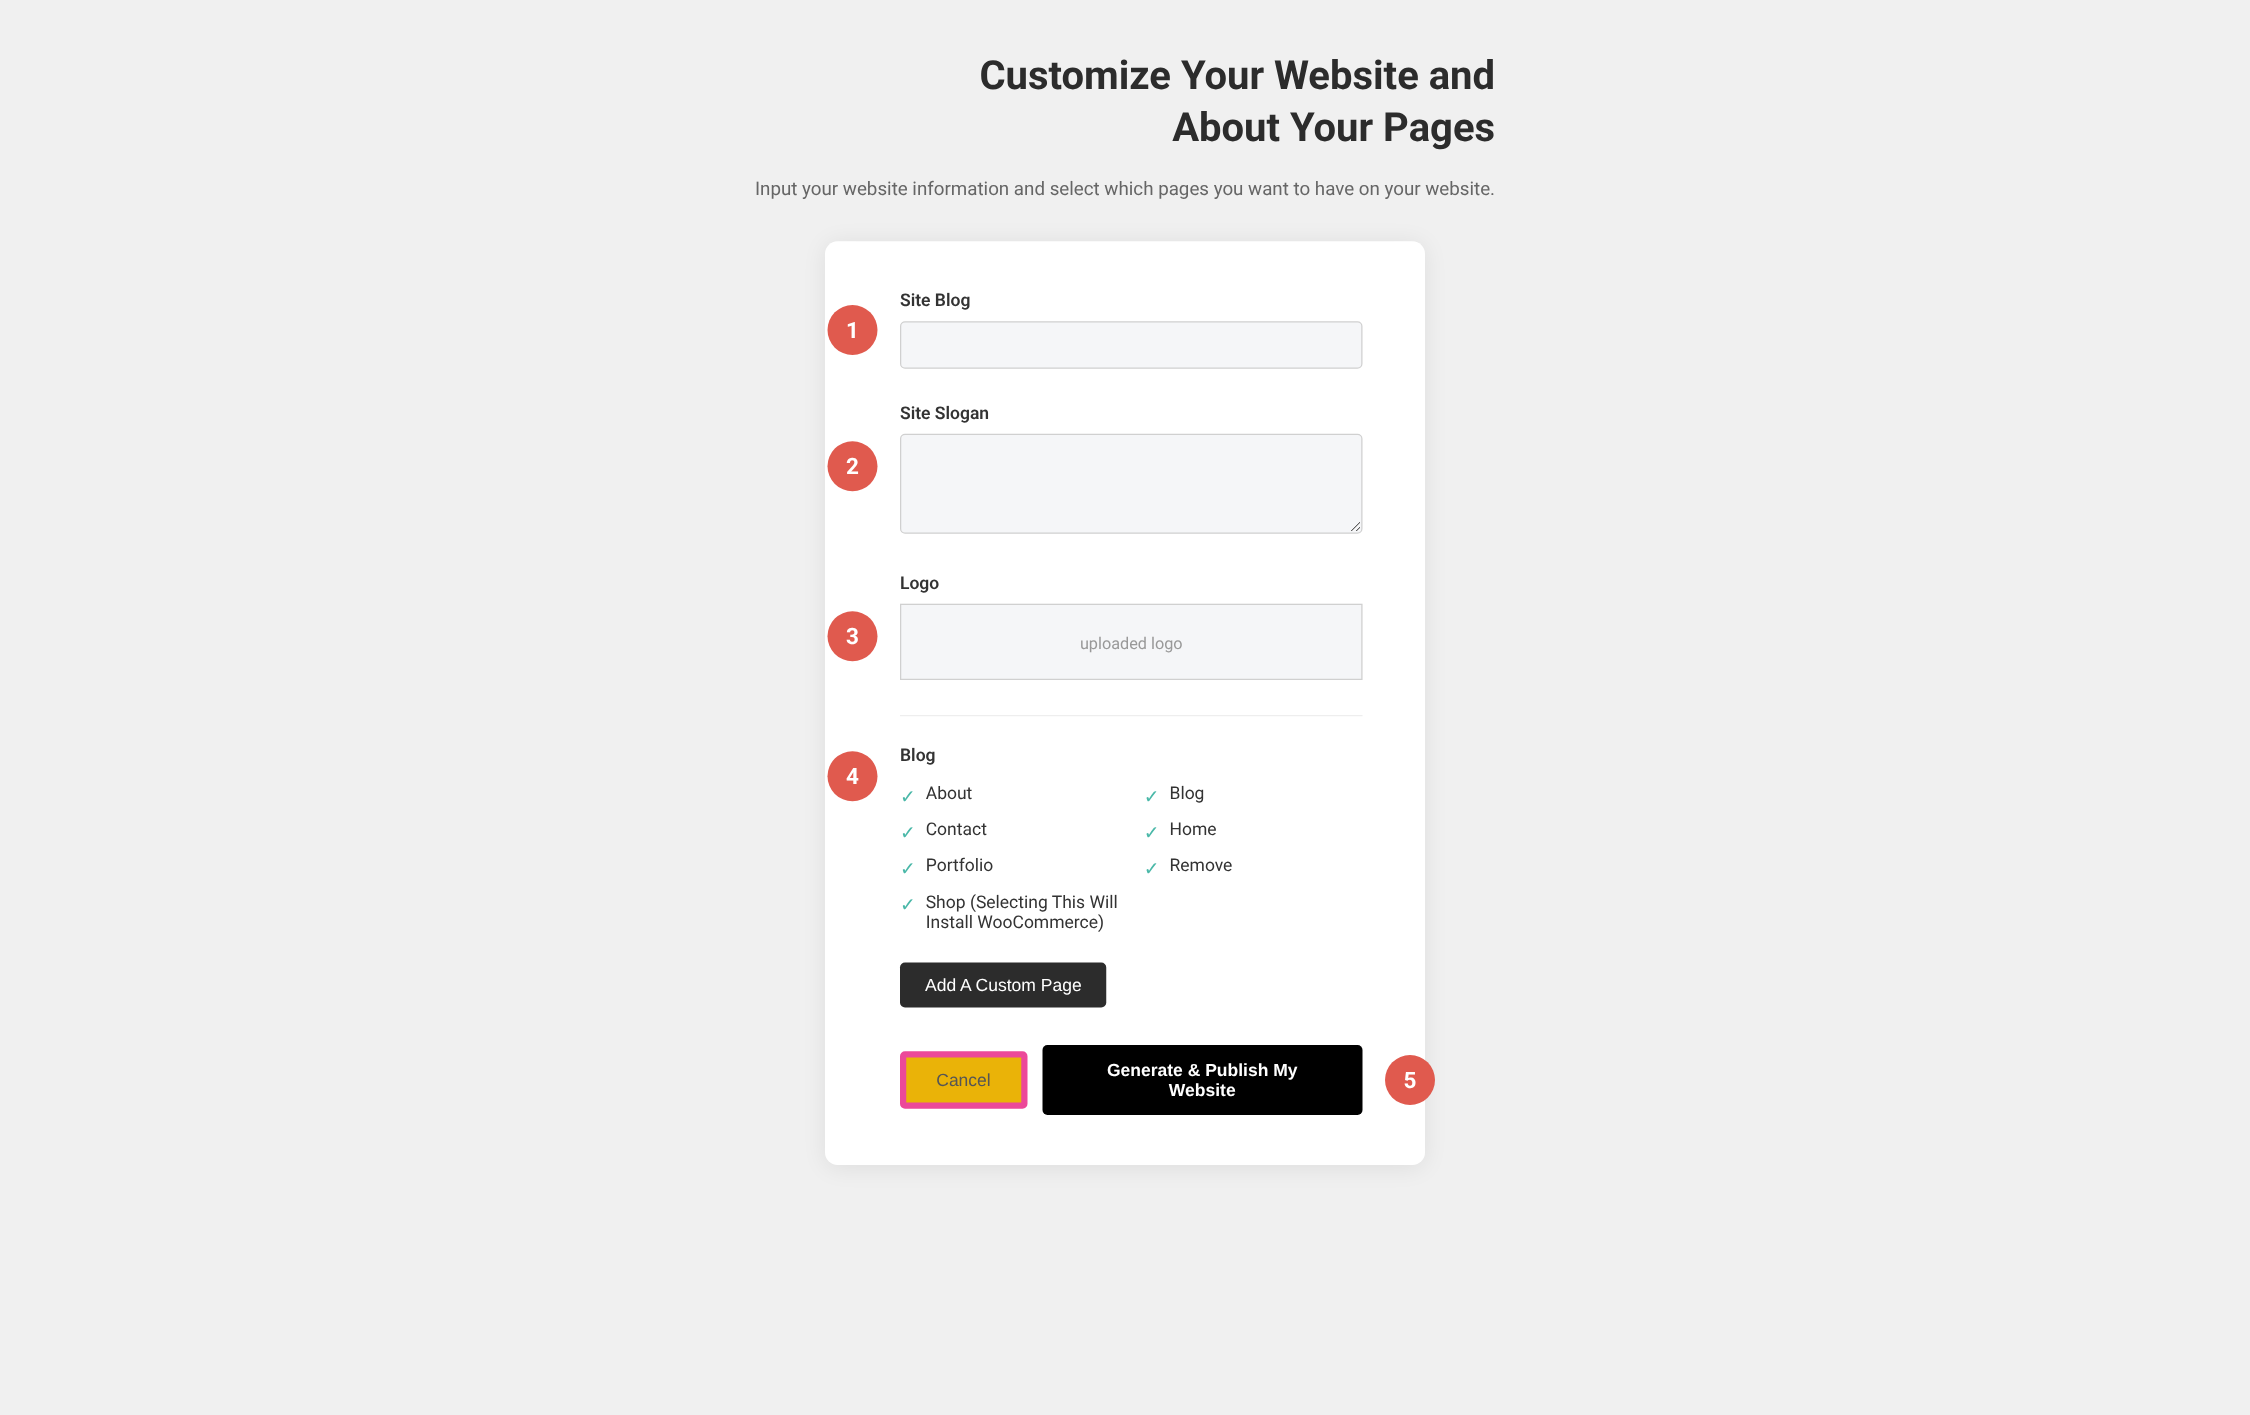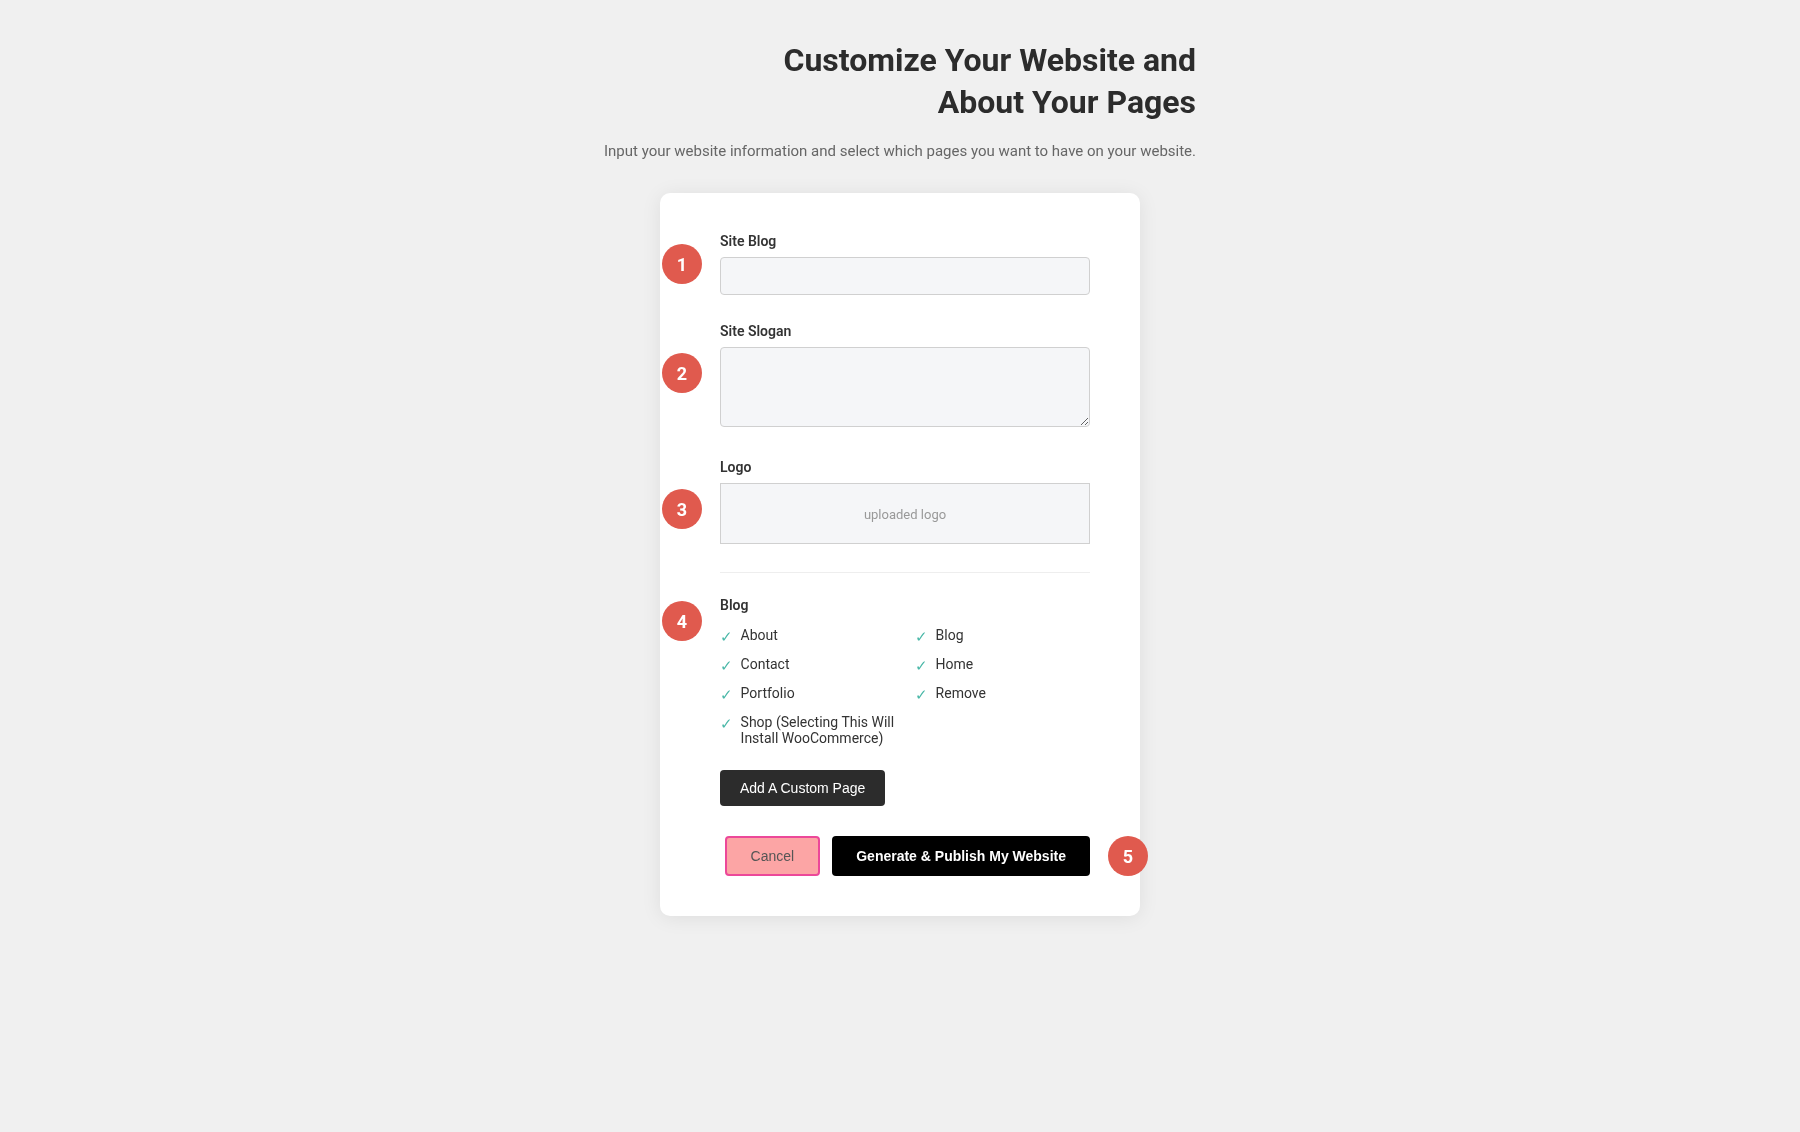--- a/index.html
+++ b/index.html
@@ -195,23 +195,23 @@
       display: flex;
       justify-content: flex-end;
       align-items: center;
       gap: 12px;
       margin-top: 30px;
       position: relative;
     }
 
     .btn-cancel {
       padding: 10px 24px;
-      background: #fca5a5;
+      background: #eab308;
       color: #555;
-      border: 2px solid #ec4899;
+      border: 5px solid #ec4899;
       border-radius: 4px;
       font-size: 14px;
       cursor: pointer;
     }
 
     .btn-publish {
       padding: 12px 24px;
       background: #000000;
       color: #fff;
       border: none;

